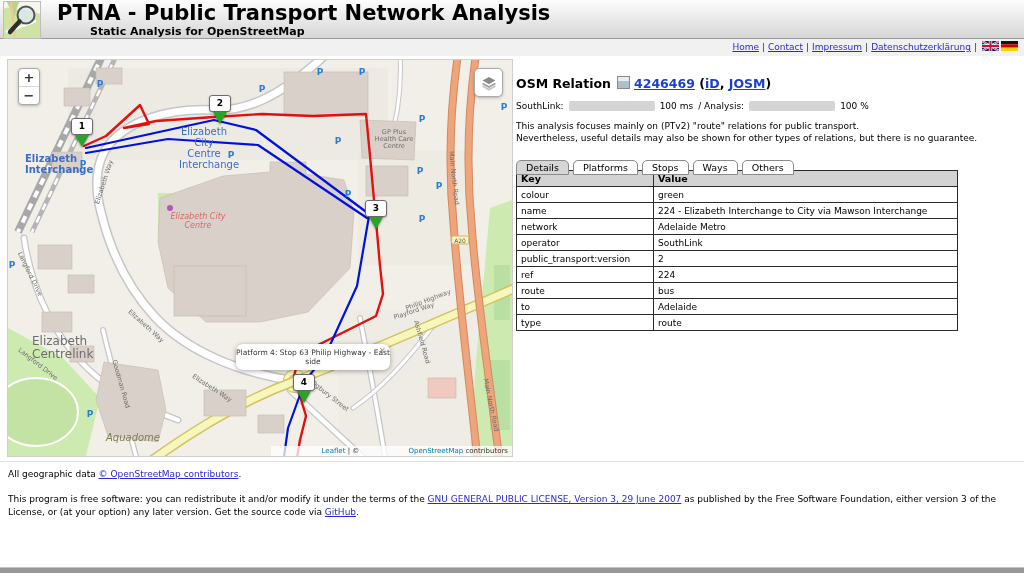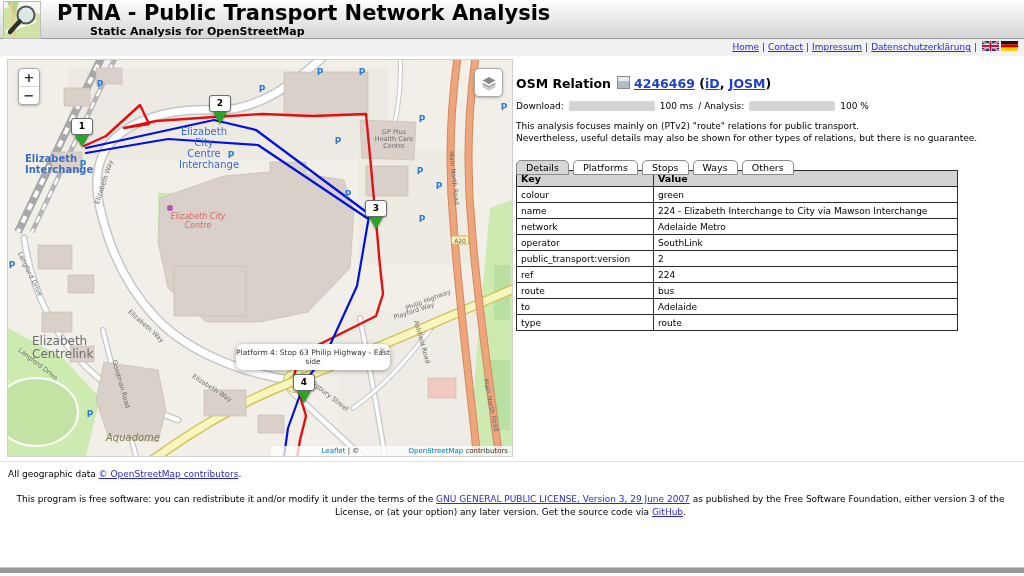--- a/index.html
+++ b/index.html
@@ -76,21 +76,21 @@
        border:1px solid #8a8a8a;border-radius:5px 5px 0 0;background:#fff;cursor:pointer;position:relative;top:1px;}
   .tab.active{background:#d6d6d6;}
   table.kv{border-collapse:collapse;width:442px;font-size:9px;margin-top:0;}
   table.kv th,table.kv td{border:1px solid #2b2b2b;padding:2px 4px;text-align:left;font-weight:normal;height:11px;}
   table.kv th{background:#d3d3d3;font-weight:bold;font-size:9.5px;}
   table.kv td:first-child,table.kv th:first-child{width:128px;}
 
   
   .footer{position:absolute;left:0;top:461px;width:1024px;border-top:1px solid #e2e2e2;}
   .foot-line1{font-size:9px;margin:7px 0 9px 8px;}
-  .foot-para{font-size:9px;line-height:12.5px;margin:14px 8px;width:1005px;text-align:center;}
+  .foot-para{font-size:9px;line-height:12.5px;margin:14px 8px;width:1005px;}
   .footer a{color:#2a2ad0;text-decoration:underline;}
   .botbar{position:absolute;left:0;top:567px;width:1024px;height:5px;background:#979797;border-top:1px solid #c3c3c3;}
 </style>
 </head>
 <body>
 
 <div class="hdr">
   <div class="logo">
     <svg viewBox="0 0 36 36" width="36" height="36">
       <rect width="36" height="36" fill="#f6f6f0"></rect>
@@ -269,21 +269,21 @@
   <div class="attrib"><a>Leaflet</a><span> | © </span><a>OpenStreetMap</a><span> contributors</span></div>
 </div>
 
 <div class="panel">
   <div class="rel-head">
     <span>OSM Relation</span><span class="rel-icon"></span><a>4246469</a>
     <span>(</span><a>iD</a><span>, </span><a>JOSM</a><span>)</span>
   </div>
 
   <div class="bars">
-    <span>Download:</span>
+    <span>SouthLink:</span>
     <span class="pbar"><span class="pfill" style="width: 15%;"></span></span>
     <span>100 ms</span>
     <span>/ Analysis:</span>
     <span class="pbar"><span class="pfill" style="width: 100%;"></span></span>
     <span>100 %</span>
   </div>
 
   <div class="desc">
     <div>This analysis focuses mainly on (PTv2) "route" relations for public transport.</div>
     <div>Nevertheless, useful details may also be shown for other types of relations, but there is no guarantee.</div>

